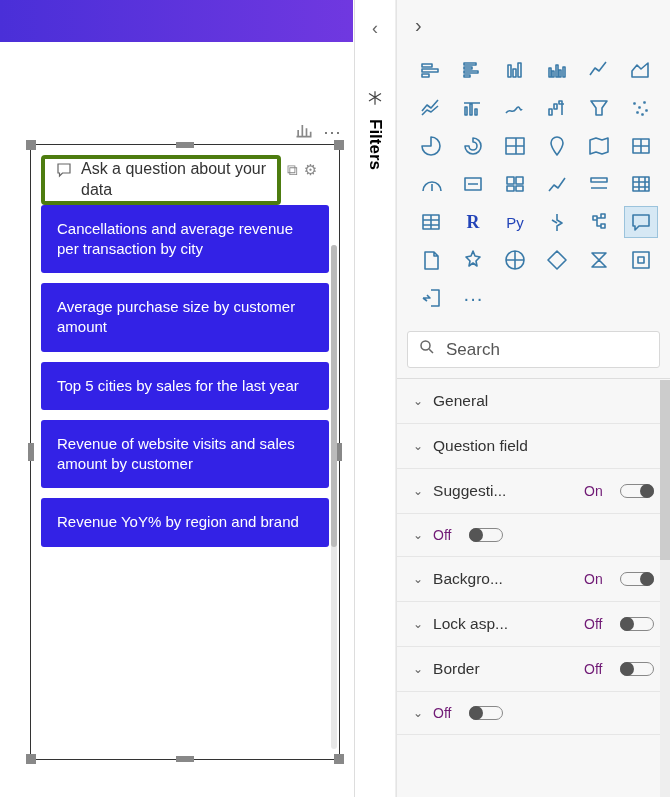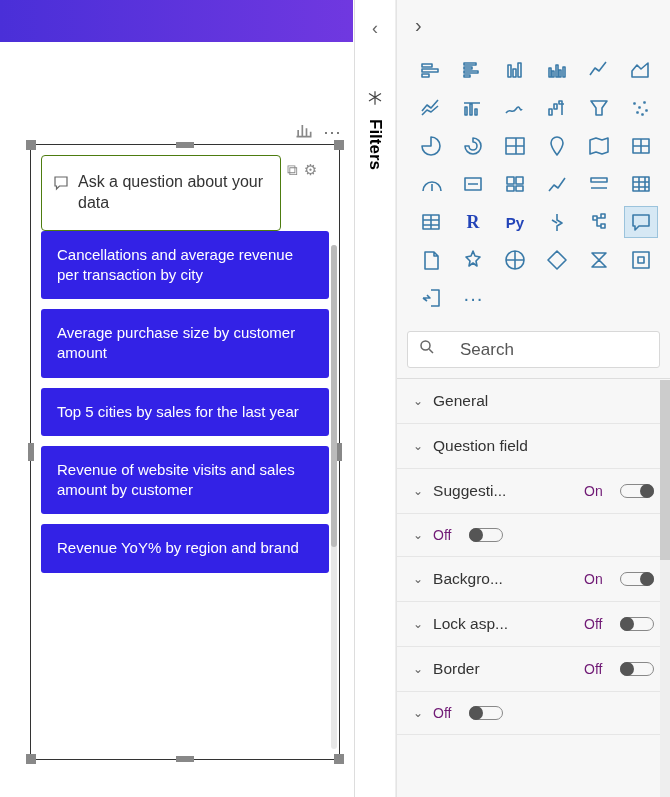--- a/index.html
+++ b/index.html
@@ -18,21 +18,21 @@
     .rh-tr { width: 10px; height: 10px; top: -5px; right: -5px; }
     .rh-bl { width: 10px; height: 10px; bottom: -5px; left: -5px; }
     .rh-br { width: 10px; height: 10px; bottom: -5px; right: -5px; }
     .rh-t  { width: 18px; height: 6px; top: -3px; left: 50%; margin-left: -9px; }
     .rh-b  { width: 18px; height: 6px; bottom: -3px; left: 50%; margin-left: -9px; }
     .rh-l  { width: 6px; height: 18px; left: -3px; top: 50%; margin-top: -9px; }
     .rh-r  { width: 6px; height: 18px; right: -3px; top: 50%; margin-top: -9px; }
     
     .qna-inner { padding: 10px; height: 100%; overflow: hidden; position: relative; }
     .qna-input-row { display: flex; align-items: flex-start; gap: 6px; }
-    .qna-input-box { border: 1px solid #4d7c0f; border-radius: 4px; padding: 16px 10px; width: 240px; display: flex; gap: 8px; align-items: flex-start; }
+    .qna-input-box { border: 4px solid #4d7c0f; border-radius: 4px; padding: 0 10px; width: 240px; display: flex; gap: 8px; align-items: flex-start; }
     .chat-icon { font-size: 16px; color: #666; margin-top: 2px; }
     .qna-placeholder { color: #333; font-size: 16px; line-height: 1.3; }
     .qna-actions { display: flex; gap: 6px; color: #888; font-size: 15px; margin-top: 6px; }
     
     .qna-prompt { font-size: 17.5px; color: #333; margin: 12px 0 10px; }
     .suggestion { background: #3322e6; color: #fff; padding: 14px 16px; margin-bottom: 10px; border-radius: 3px; font-size: 15px; line-height: 1.35; cursor: pointer; }
     
     .qna-scroll { position: absolute; right: 2px; top: 100px; bottom: 10px; width: 6px; background: #e8e8e8; border-radius: 3px; }
     .qna-scroll-thumb { width: 100%; height: 60%; background: #bbb; border-radius: 3px; }
     
@@ -43,23 +43,23 @@
     
     .viz-pane { position: absolute; left: 396px; right: 0; top: 0; bottom: 0; background: #f7f7f7; border-left: 1px solid #e4e4e4; }
     .viz-header { display: flex; justify-content: space-between; align-items: center; padding: 14px 14px 18px 18px; }
     .viz-header h2 { font-size: 22px; font-weight: 600; }
     .viz-header span { font-size: 20px; color: #555; }
     
     .viz-grid { display: grid; grid-template-columns: repeat(6, 32px); gap: 8px 10px; padding: 0 18px 12px; }
     .viz-icon { width: 32px; height: 30px; display: flex; align-items: center; justify-content: center; font-size: 20px; color: #3a7aa8; cursor: pointer; }
     .viz-icon.sel { background: #d6e8f4; outline: 1px solid #9bc3dc; }
     .viz-icon.r { color: #2344b8; font-weight: bold; font-family: Georgia, serif; font-size: 18px; }
-    .viz-icon.py { color: #2344b8; font-weight: bold; font-size: 15px; }
-    
-    .search-box { margin: 6px 10px 10px; background: #fff; border: 1px solid #d8d8d8; border-radius: 3px; padding: 6px 10px; display: flex; align-items: center; gap: 24px; font-size: 17px; color: #555; }
+    .viz-icon.py { color: #2344b8; font-weight: normal; font-size: 15px; }
+    
+    .search-box { margin: 6px 10px 10px; background: #fff; border: 1px solid #d8d8d8; border-radius: 3px; padding: 6px 10px; display: flex; align-items: center; gap: 10px; font-size: 17px; color: #555; }
     
     .format-list { border-top: 1px solid #ddd; }
     .format-row { display: flex; align-items: center; padding: 13px 16px; border-bottom: 1px solid #e6e6e6; font-size: 15.5px; color: #333; cursor: pointer;}
     .chev { margin-right: 10px; color: #666; font-size: 12px; }
     .flabel { flex: 1; white-space: nowrap; overflow: hidden; text-overflow: ellipsis; }
     .toggle-state { width: 32px; font-size: 14px; color: #701a75; }
     .toggle { width: 34px; height: 14px; border-radius: 8px; border: 1px solid #888; position: relative; margin-left: 4px; }
     .toggle .knob { width: 14px; height: 14px; background: #555; border-radius: 50%; position: absolute; top: -1px; }
     .toggle.on .knob { right: -1px; }
     .toggle.off .knob { left: -1px; }

